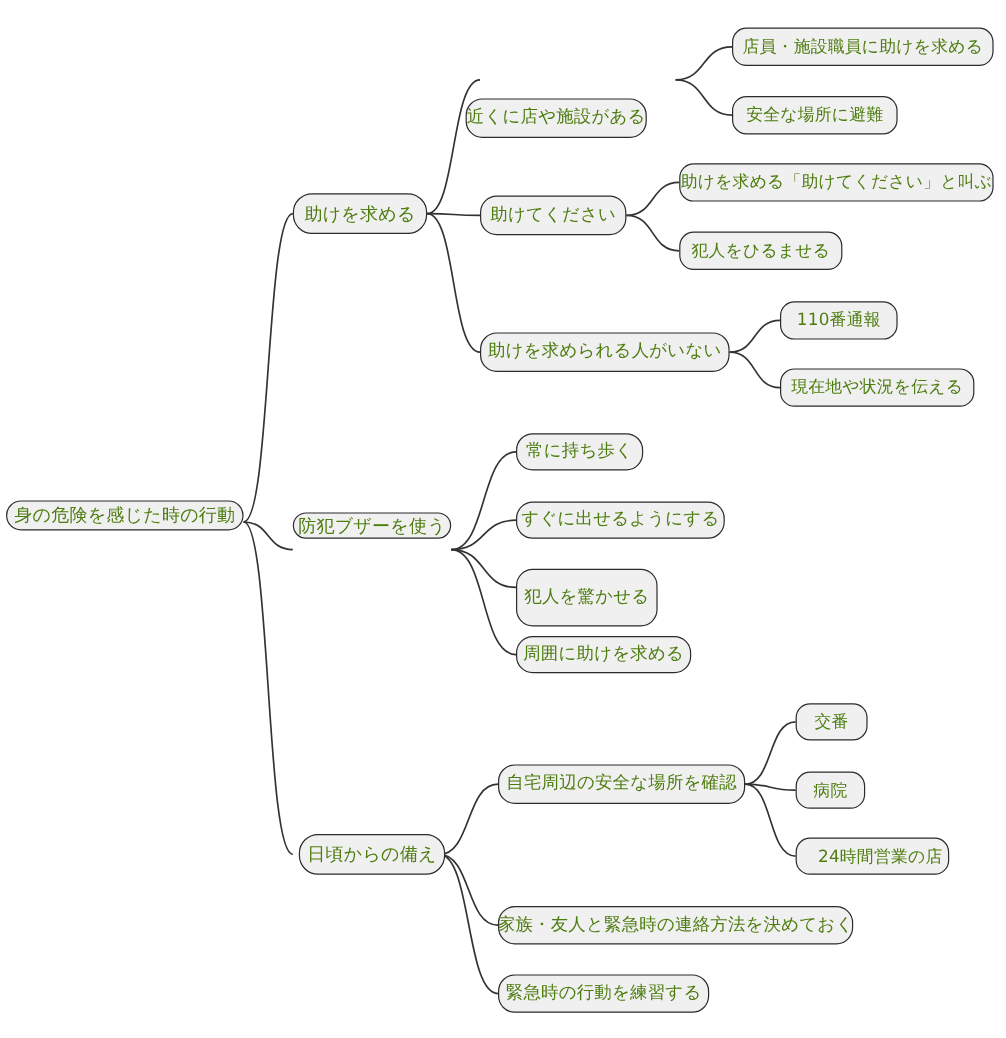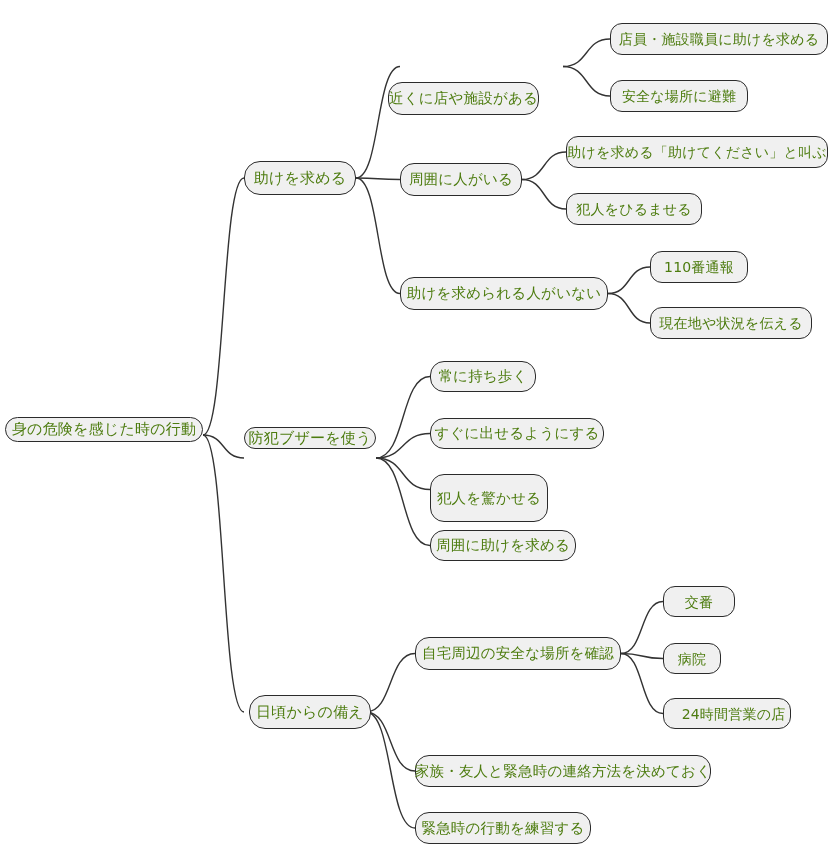--- a/index.html
+++ b/index.html
@@ -90,21 +90,21 @@
       <div class="node lvl1" style="left: 244px; top: 427px; width: 132px; height: 22px;">
         <span>防犯ブザーを使う</span>
       </div>
       <div class="node lvl1" style="left: 229px; top: 695px; width: 122px; height: 34px; margin-left: 20px;">
         <span>日頃からの備え</span>
       </div>
       <div class="node lvl2" style="left: 388px; top: 50px; width: 151px; height: 33px; margin-top: 32px;">
         <span>近くに店や施設がある</span>
       </div>
       <div class="node lvl2" style="left: 400px; top: 163px; width: 122px; height: 33px;">
-        <span>周囲に人がいる</span>
+        <span>助けてください</span>
       </div>
       <div class="node lvl2" style="left: 400px; top: 277px; width: 208px; height: 33px;">
         <span>助けを求められる人がいない</span>
       </div>
       <div class="node lvl3" style="left: 610px; top: 23px; width: 218px; height: 32px;">
         <span>店員・施設職員に助けを求める</span>
       </div>
       <div class="node lvl3" style="left: 610px; top: 80px; width: 138px; height: 32px;">
         <span>安全な場所に避難</span>
       </div>
@@ -134,21 +134,21 @@
       </div>
       <div class="node lvl2" style="left: 415px; top: 637px; width: 206px; height: 33px;">
         <span>自宅周辺の安全な場所を確認</span>
       </div>
       <div class="node lvl2" style="left: 415px; top: 755px; width: 296px; height: 32px;">
         <span>家族・友人と緊急時の連絡方法を決めておく</span>
       </div>
       <div class="node lvl2" style="left: 415px; top: 812px; width: 176px; height: 32px;">
         <span>緊急時の行動を練習する</span>
       </div>
-      <div class="node lvl3" style="left: 663px; top: 586px; width: 72px; height: 31px;">
+      <div class="node lvl3" style="left: 663px; top: 586px; width: 60px; height: 31px;">
         <span>交番</span>
       </div>
       <div class="node lvl3" style="left: 663px; top: 643px; width: 58px; height: 31px;">
         <span>病院</span>
       </div>
       <div class="node lvl3" style="left: 663px; top: 698px; width: 128px; height: 31px; padding-left: 24px;">
         <span>24時間営業の店</span>
       </div>
     </div>
 </div>

